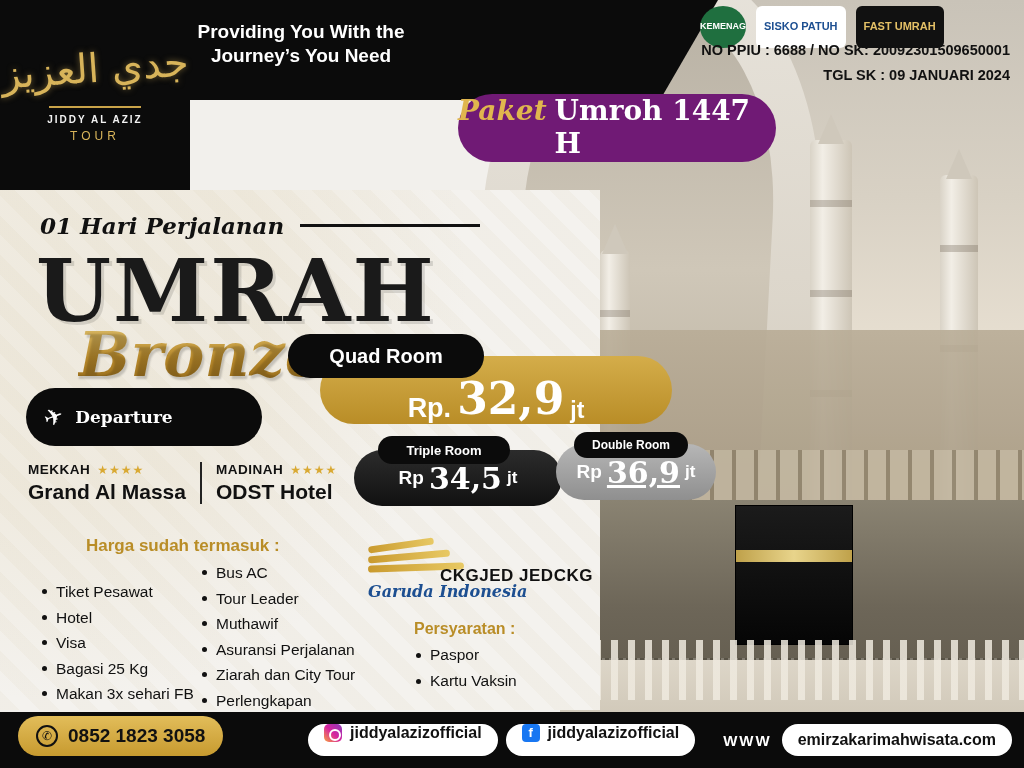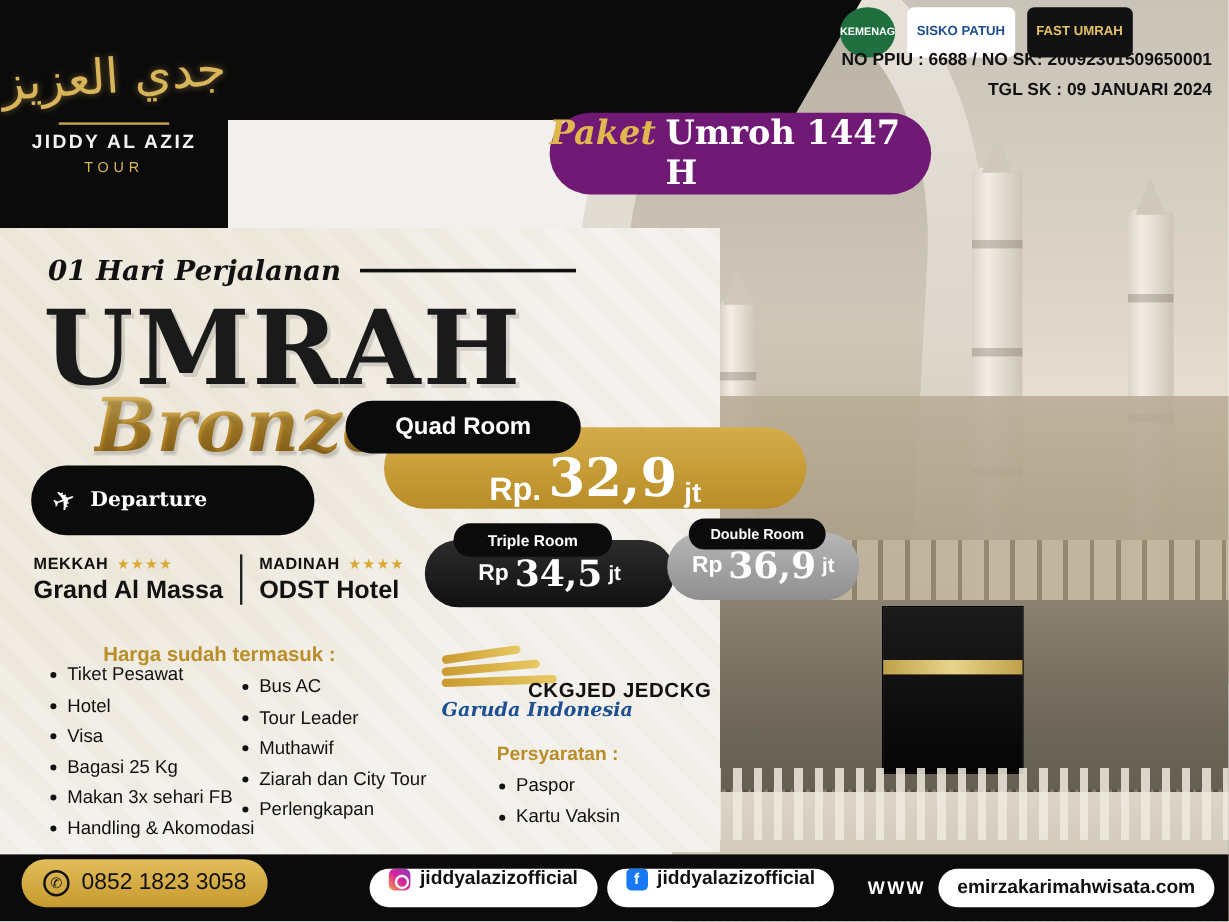--- a/index.html
+++ b/index.html
@@ -104,21 +104,21 @@
     z-index: 6;
   }
   .logo-arabic {
     font-family: "DejaVu Serif", serif;
     color: #d8b45a; font-size: 40px; line-height: 1; letter-spacing: 1px;
     transform: rotate(-4deg);
     text-shadow: 0 0 6px rgba(216,180,90,.5);
     margin-bottom: 14px;
   }
   .logo-sep { width: 92px; height: 2px; background: #c9a349; margin: 4px 0 6px; }
-  .logo-name { color: #f2f2f2; font-size: 16px; font-weight: bold; letter-spacing: 2px; }
+  .logo-name { color: #f2f2f2; font-size: 10px; font-weight: bold; letter-spacing: 2px; }
   .logo-sub { color: #d8b45a; font-size: 12px; letter-spacing: 4px; margin-top: 4px; }
 
   .header-dark {
     position: absolute; left: 190px; top: 0; width: 470px; height: 100px;
     background: #0b0b0b; z-index: 5;
   }
   .header-dark::after {
     content: ""; position: absolute; right: -58px; top: 0;
     border-top: 100px solid #0b0b0b; border-right: 58px solid transparent;
   }
@@ -230,29 +230,29 @@
     background: #0b0b0b; border-radius: 13px; z-index: 10;
     display: flex; align-items: center; justify-content: center;
     color: #fff; font-weight: bold; font-size: 12px;
   }
   .double-price {
     position: absolute; left: 556px; top: 444px; width: 160px; height: 56px;
     background: linear-gradient(180deg, #b6b6b6 0%, #8f8f8f 100%); border-radius: 28px;
     z-index: 9; display: flex; align-items: center; justify-content: center; gap: 5px;
   }
   .double-price .rp { color: #fff; font-size: 19px; font-weight: bold; }
-  .double-price .amt { color: #fff; font-size: 30px; font-weight: bold; font-family: "DejaVu Serif", serif; }
+  .double-price .amt { color: #fff; font-size: 30px; font-weight: bold; font-family: "DejaVu Serif", serif; text-decoration: underline; }
   .double-price .jt { color: #fff; font-size: 17px; font-weight: bold; }
 
   
   .inc-title {
     position: absolute; left: 86px; top: 536px; z-index: 7;
     font-weight: bold; font-size: 17px; color: #b98d27;
   }
-  .inc-col-1 { position: absolute; left: 40px; top: 550px; z-index: 7; }
+  .inc-col-1 { position: absolute; left: 40px; top: 579px; z-index: 7; }
   .inc-col-2 { position: absolute; left: 200px; top: 560px; z-index: 7; }
   .inc-list { list-style: none; }
   .inc-list li {
     position: relative; padding-left: 16px;
     font-size: 15.5px; color: #111; line-height: 1.65; font-weight: 500;
   }
   .inc-list li::before {
     content: ""; position: absolute; left: 2px; top: 10px;
     width: 5px; height: 5px; border-radius: 50%; background: #111;
   }
@@ -298,21 +298,21 @@
   .phone-pill {
     position: absolute; left: 18px; bottom: 12px; height: 40px; min-width: 200px;
     background: linear-gradient(180deg, #e2bd5a 0%, #c79a2f 100%);
     border-radius: 20px; z-index: 14; display: flex; align-items: center;
     gap: 10px; padding: 0 18px;
   }
   .phone-circ {
     width: 22px; height: 22px; border-radius: 50%; border: 2px solid #111;
     display: flex; align-items: center; justify-content: center; font-size: 12px; color: #111;
   }
-  .phone-num { font-weight: normal; font-size: 19px; color: #111; }
+  .phone-num { font-weight: bold; font-size: 19px; color: #111; }
 
   .social-group {
     position: absolute; left: 308px; bottom: 12px; display: flex; gap: 0; z-index: 14;
   }
   .social-pill {
     height: 32px; border-radius: 16px; display: flex; 
     gap: 8px; padding: 0 16px; background: #ffffff; color: #111;
     font-weight: bold; font-size: 16px;
   }
   .social-pill + .social-pill { margin-left: 8px; }
@@ -373,20 +373,21 @@
   <div class="left-texture"></div>
 
   <div class="logo-box">
     <div class="logo-arabic">جدي العزيز</div>
     <div class="logo-sep"></div>
     <div class="logo-name">JIDDY AL AZIZ</div>
     <div class="logo-sub">TOUR</div>
   </div>
 
   <div class="header-dark"></div>
+  <div class="tagline">Providing You With the Journey’s You Need</div>
 
   <div class="badges">
     <div class="badge badge-kemenag">KEMENAG</div>
     <div class="badge badge-sisko">SISKO PATUH</div>
     <div class="badge badge-umrah">FAST UMRAH</div>
   </div>
 
   <div class="accred">
     <div>NO PPIU : 6688 / NO SK: 20092301509650001</div>
     <div>TGL SK : 09 JANUARI 2024</div>
@@ -455,20 +456,21 @@
     <li>Hotel</li>
     <li>Visa</li>
     <li>Bagasi 25 Kg</li>
     <li>Makan 3x sehari FB</li>
     <li>Handling &amp; Akomodasi</li>
   </ul>
   <ul class="inc-list inc-col-2">
     <li>Bus AC</li>
     <li>Tour Leader</li>
     <li>Muthawif</li>
+    <li>Asuransi Perjalanan</li>
     <li>Ziarah dan City Tour</li>
     <li>Perlengkapan</li>
   </ul>
 
   <div class="airline">
     <div class="garuda-mark">
       <span></span>
         <span></span>
         <span></span>
     </div>

